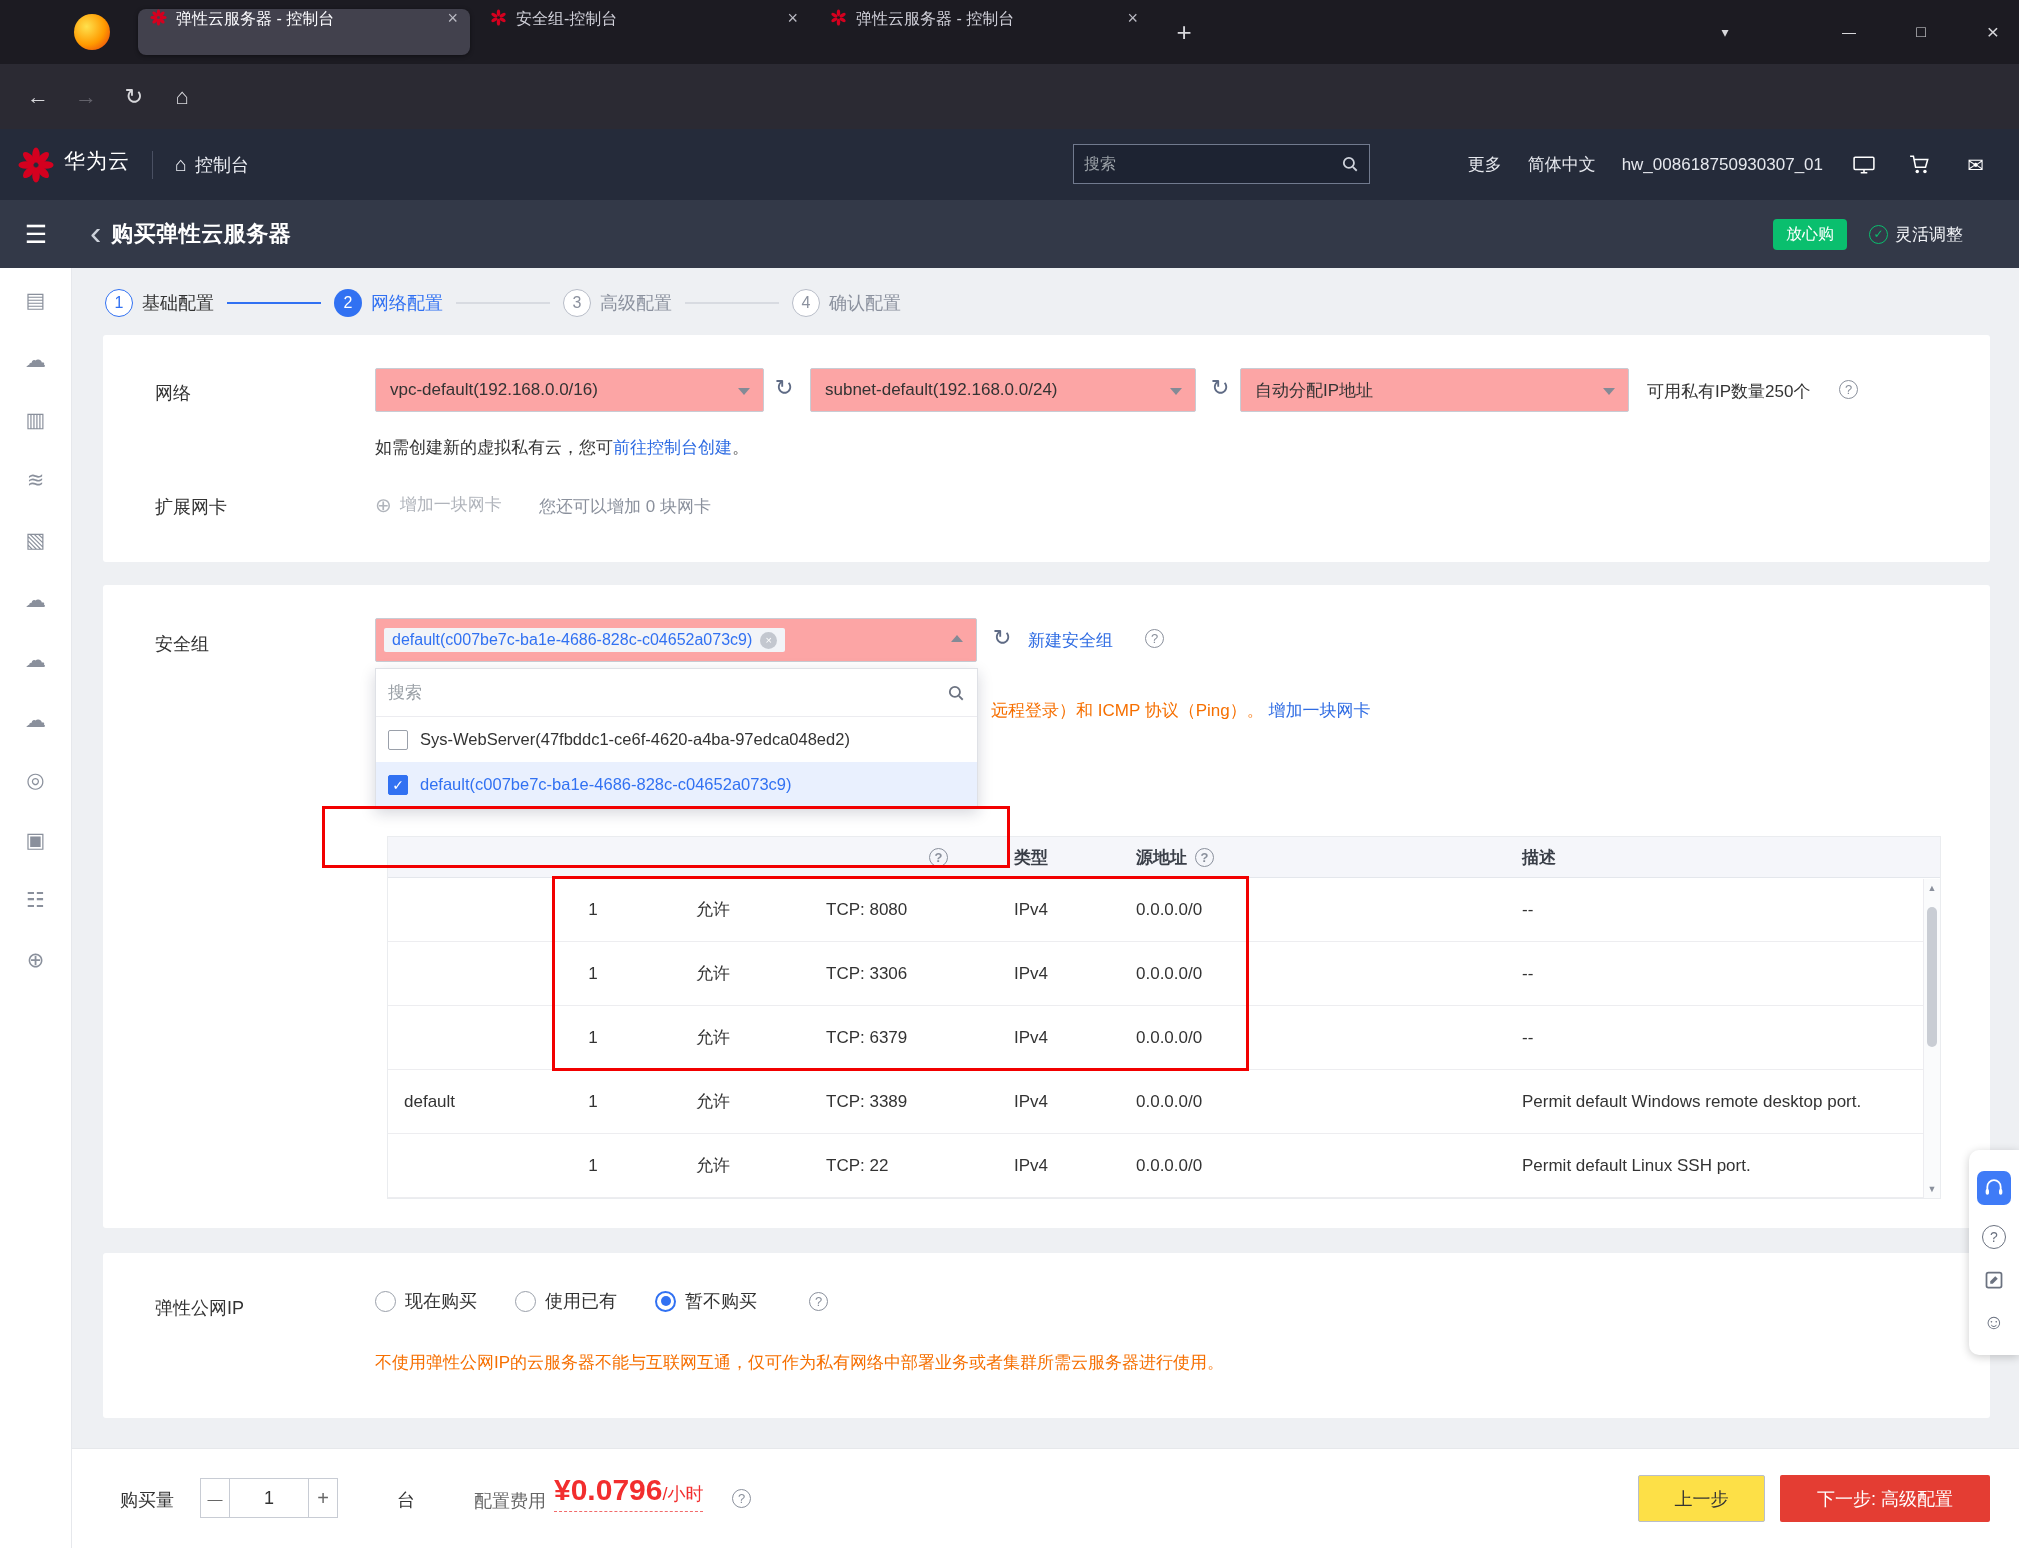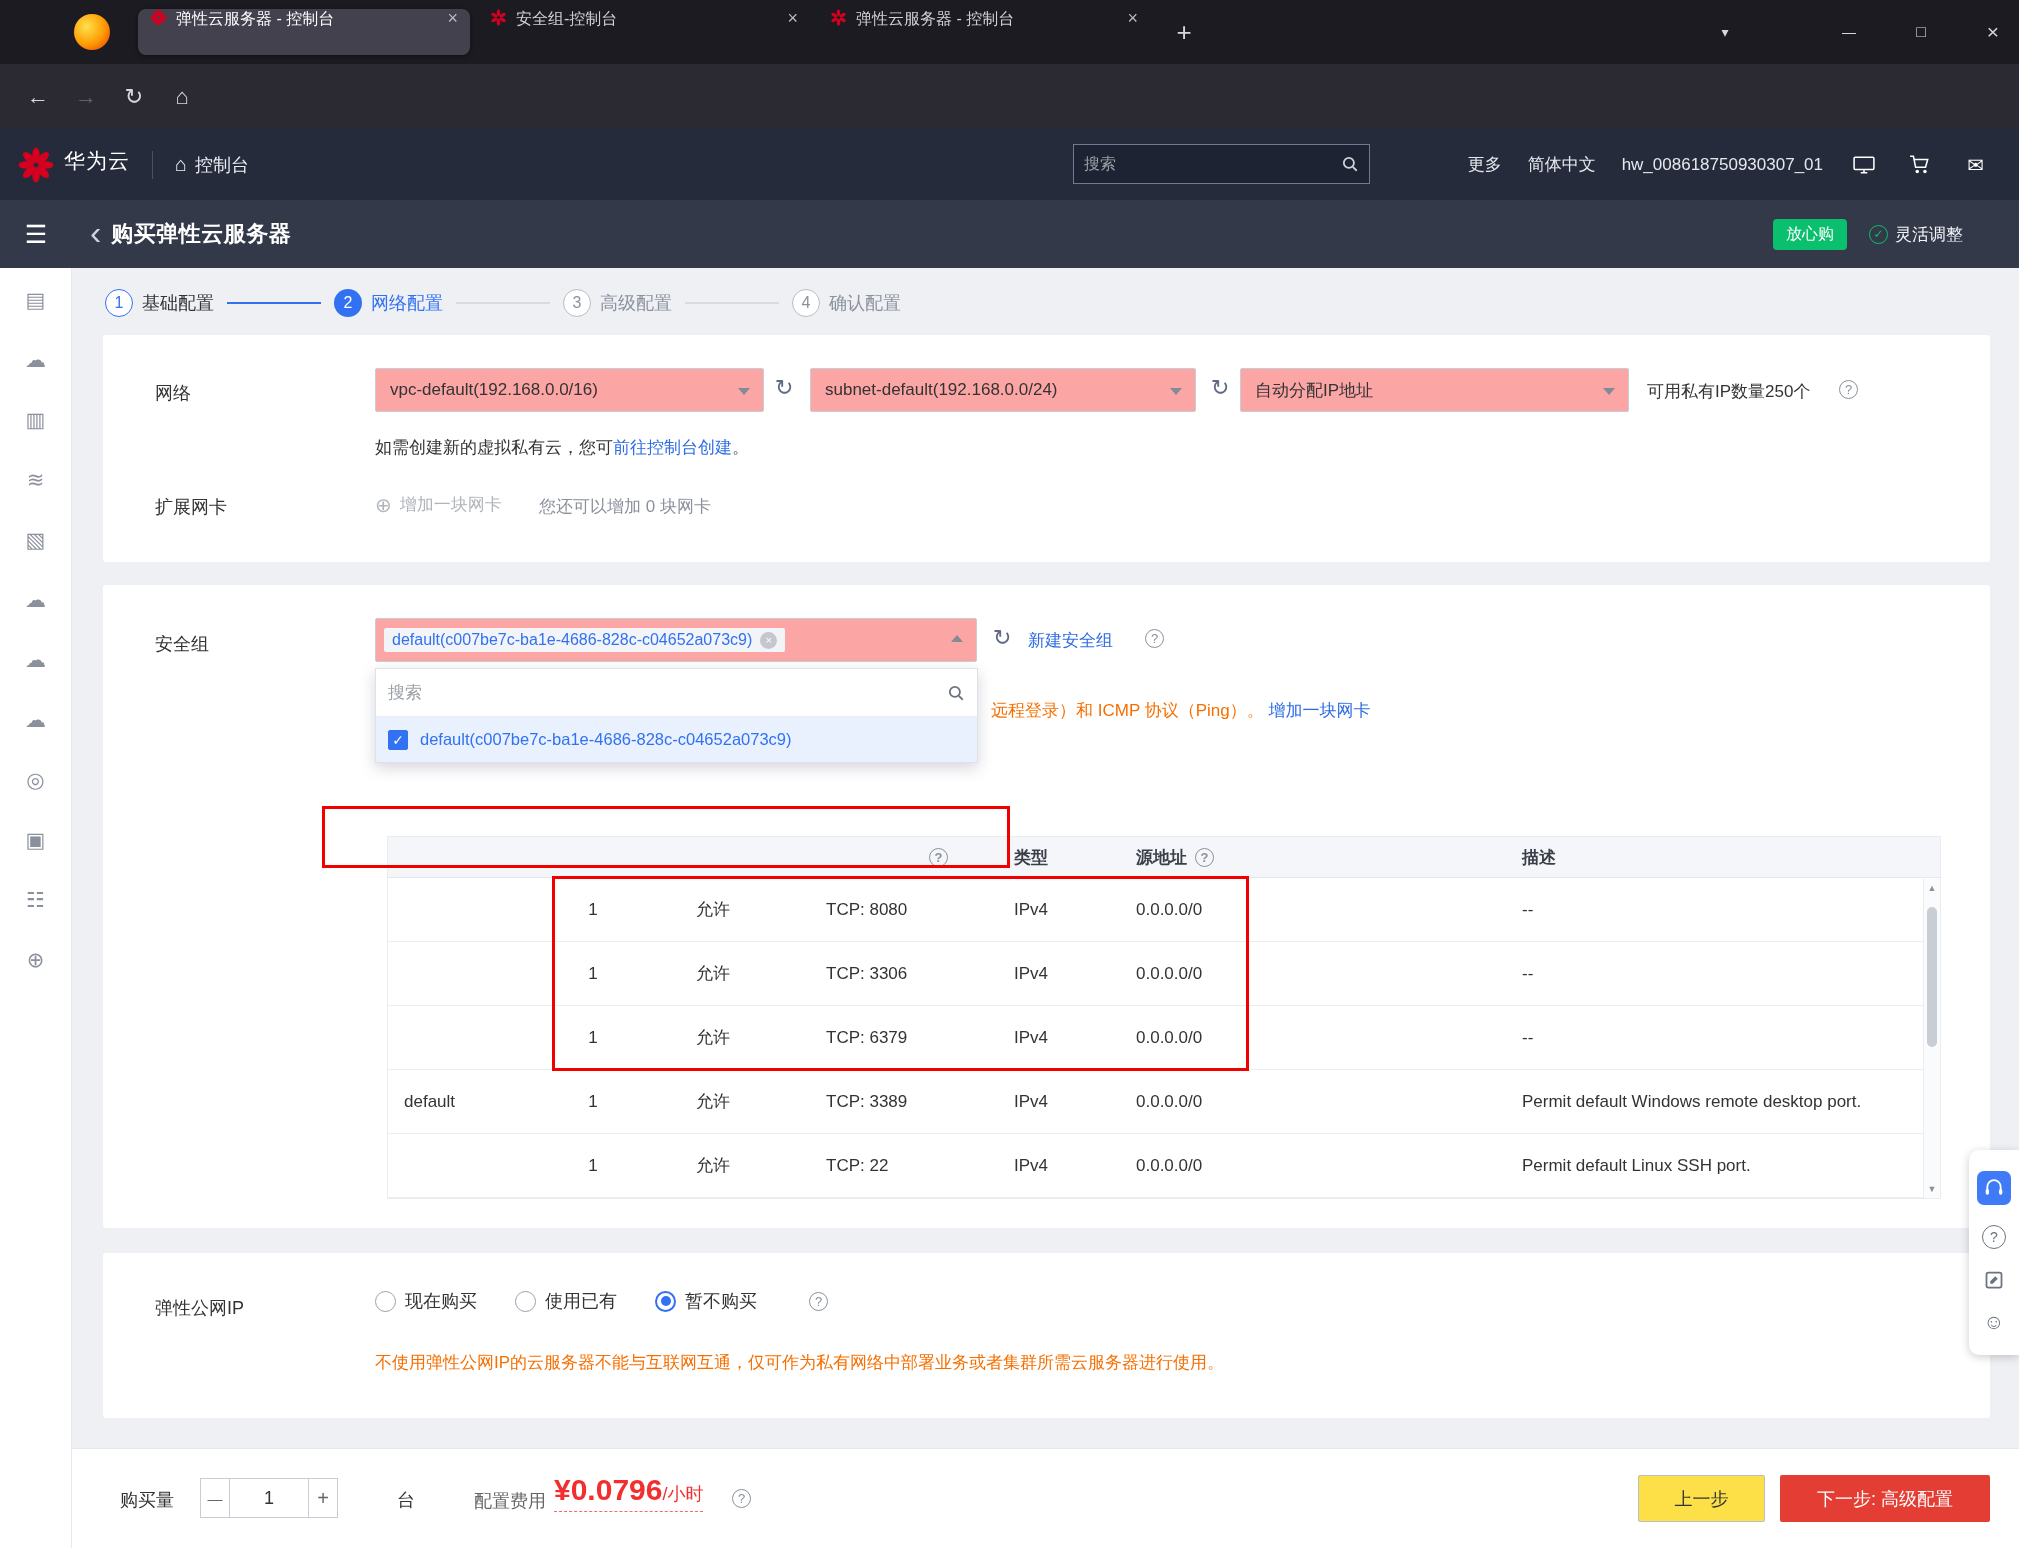--- a/index.html
+++ b/index.html
@@ -470,20 +470,24 @@
     <div class="dropdown">
       <div class="dd-search">
         <input placeholder="搜索" style="">
         <svg width="18" height="18" viewBox="0 0 16 16">
             <g stroke="#6b7280" fill="none" stroke-width="1.6">
               <circle cx="7" cy="7" r="4.5"></circle>
               <line x1="10.5" y1="10.5" x2="14" y2="14"></line>
             </g>
           </svg>
       </div>
+      <div class="dd-opt">
+        <span class="cb"></span>
+        <span>Sys-WebServer(47fbddc1-ce6f-4620-a4ba-97edca048ed2)</span>
+      </div>
       <div class="dd-opt on">
         <span class="cb on">✓</span>
         <span>default(c007be7c-ba1e-4686-828c-c04652a073c9)</span>
       </div>
     </div>
 
     <div class="annot" style="left:219px;top:221px;width:688px;height:62px"></div>
     <div class="annot" style="left:449px;top:291px;width:697px;height:195px"></div>
   </div>
 

